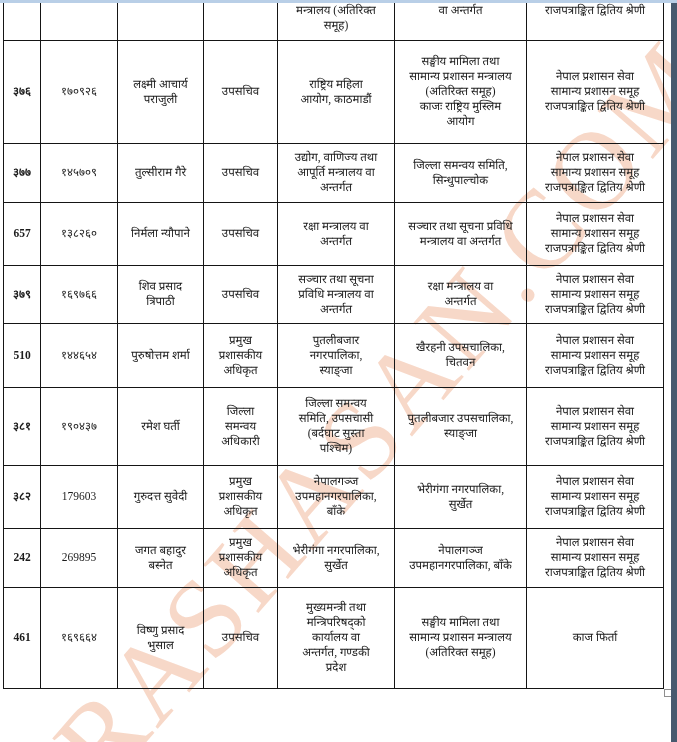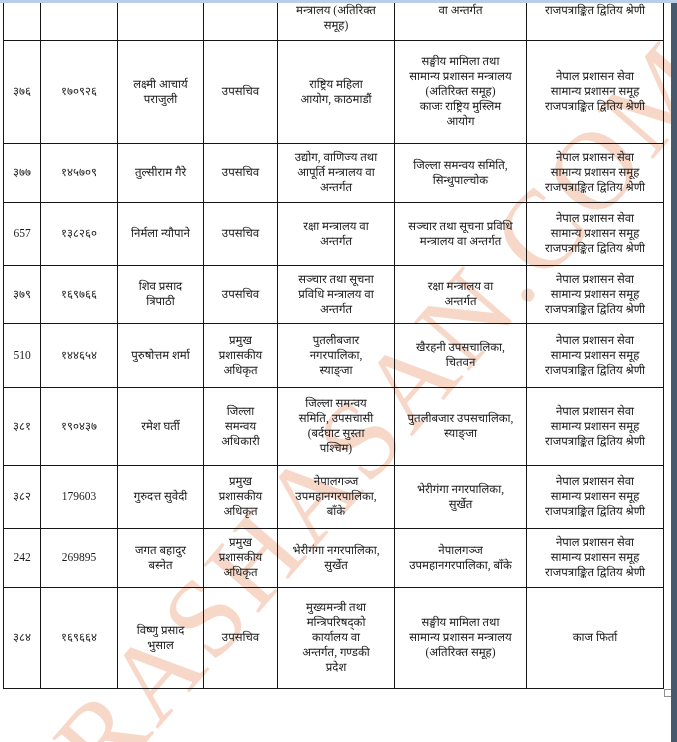--- a/index.html
+++ b/index.html
@@ -36,21 +36,21 @@
     background:transparent; z-index:2;
   }
   table.transfer td {
     border:1px solid #151515;
     text-align:center; vertical-align:middle;
     font-size:11.5px; line-height:15px; color:#1c1c1c;
     white-space:pre-line; padding:2px 3px; overflow:hidden;
     background:transparent;
   }
   tr.carryover td { border-top:none; vertical-align:top; padding-top:3px; }
-  td.sn { vertical-align:bottom; padding-bottom:2px; }
+  td.sn { vertical-align:bottom; padding-bottom:2px;font-weight:bold; }
 
   .resize-handle {
     position:absolute; left:664px; top:689px; width:8px; height:8px;
     background:#ffffff; border:1px solid #8f8f8f; z-index:4;
   }
 </style>
 </head>
 <body>
 
 <div class="screen">
@@ -196,21 +196,21 @@
 अधिकृत</td>
         <td>भेरीगंगा नगरपालिका,
 सुर्खेत</td>
         <td>नेपालगञ्ज
 उपमहानगरपालिका, बाँके</td>
         <td>नेपाल प्रशासन सेवा
 सामान्य प्रशासन समूह
 राजपत्राङ्कित द्वितिय श्रेणी</td>
       </tr>
       <tr style="height:101px">
-        <td class="sn">३८४</td>
+        <td class="sn">461</td>
         <td>१६९६६४</td>
         <td>विष्णु प्रसाद
 भुसाल</td>
         <td>उपसचिव</td>
         <td>मुख्यमन्त्री तथा
 मन्त्रिपरिषद्को
 कार्यालय वा
 अन्तर्गत, गण्डकी
 प्रदेश</td>
         <td>सङ्घीय मामिला तथा

